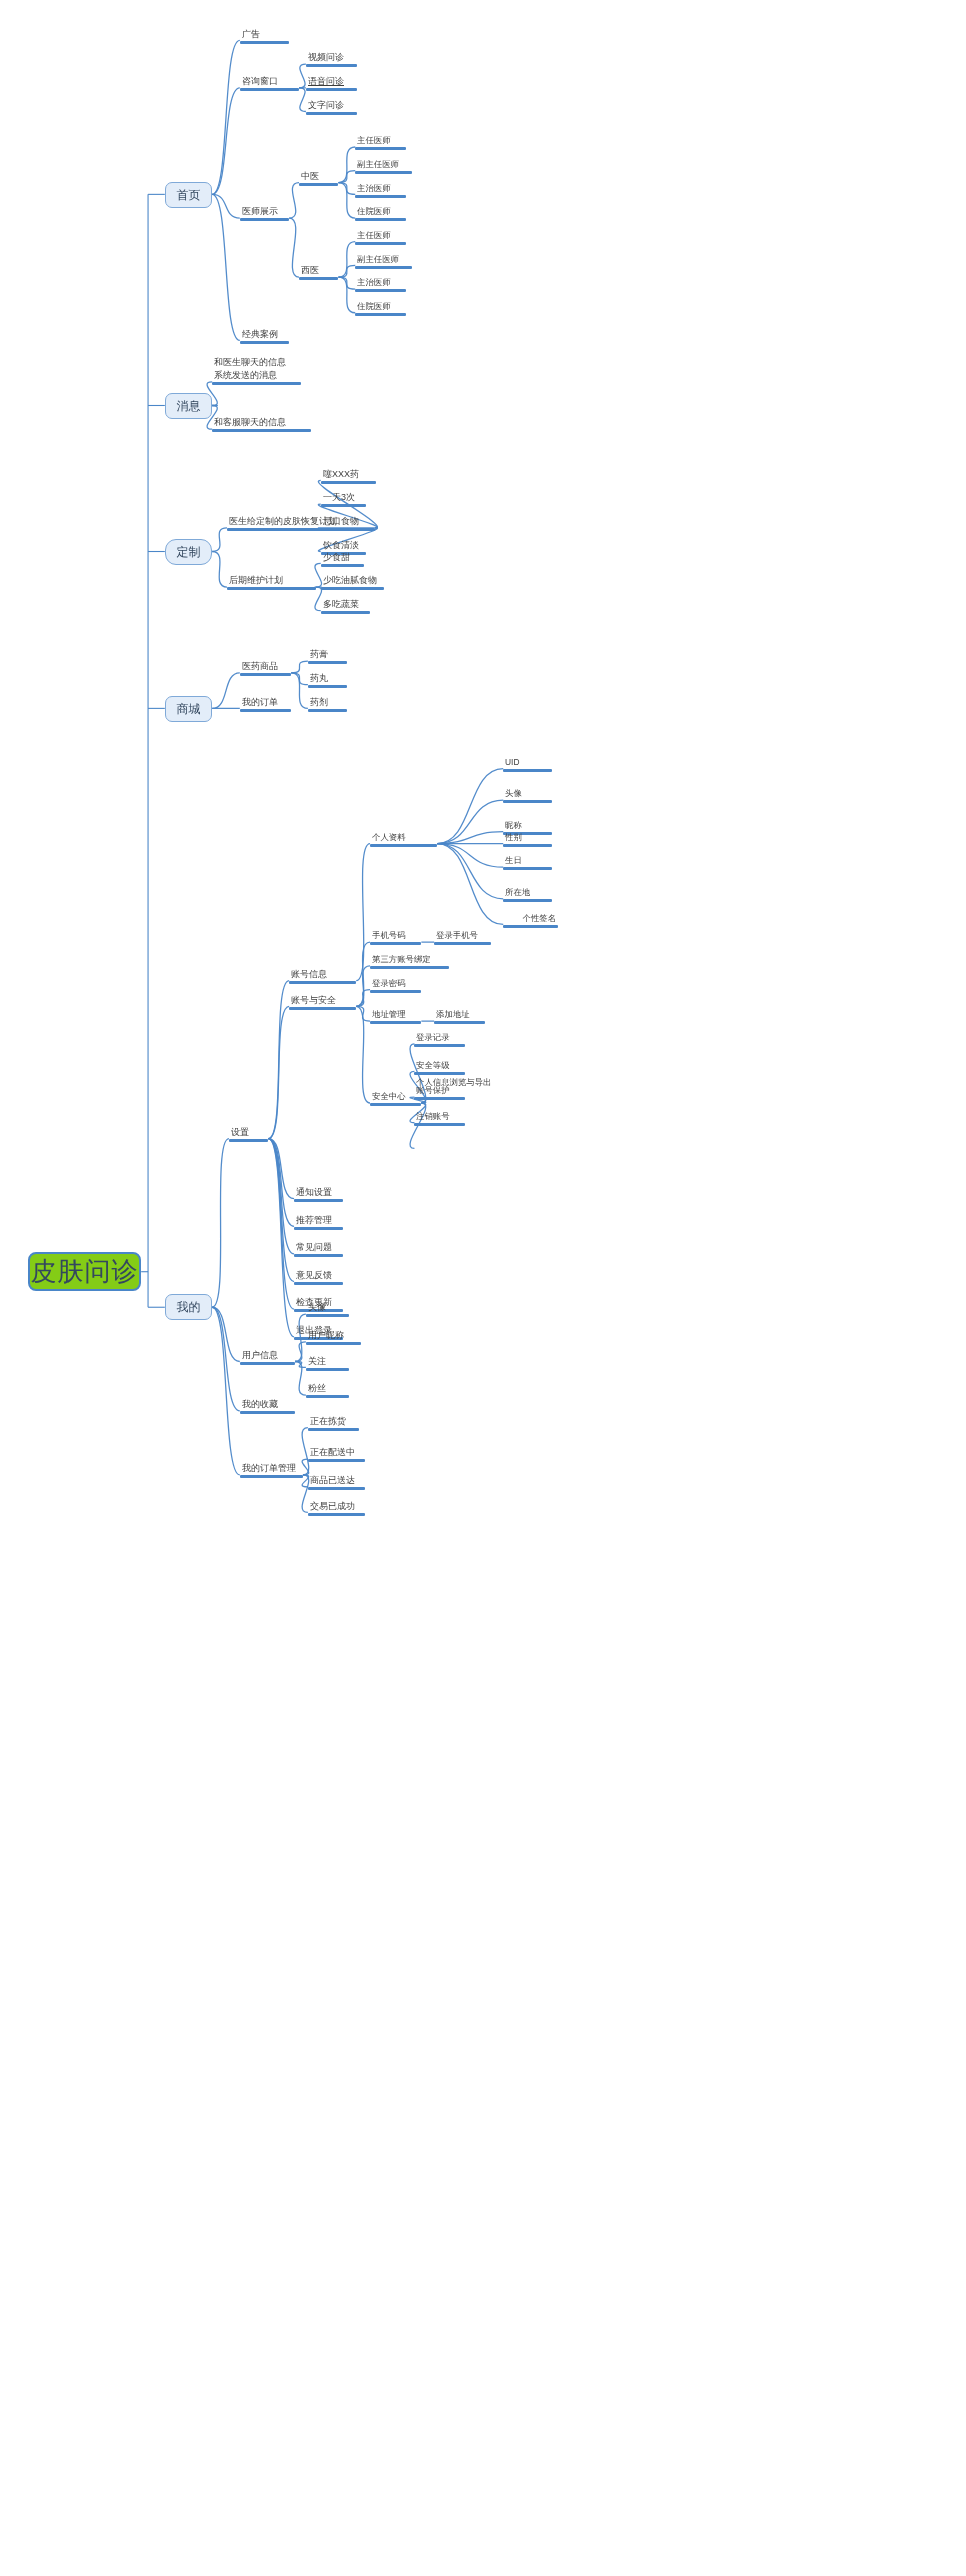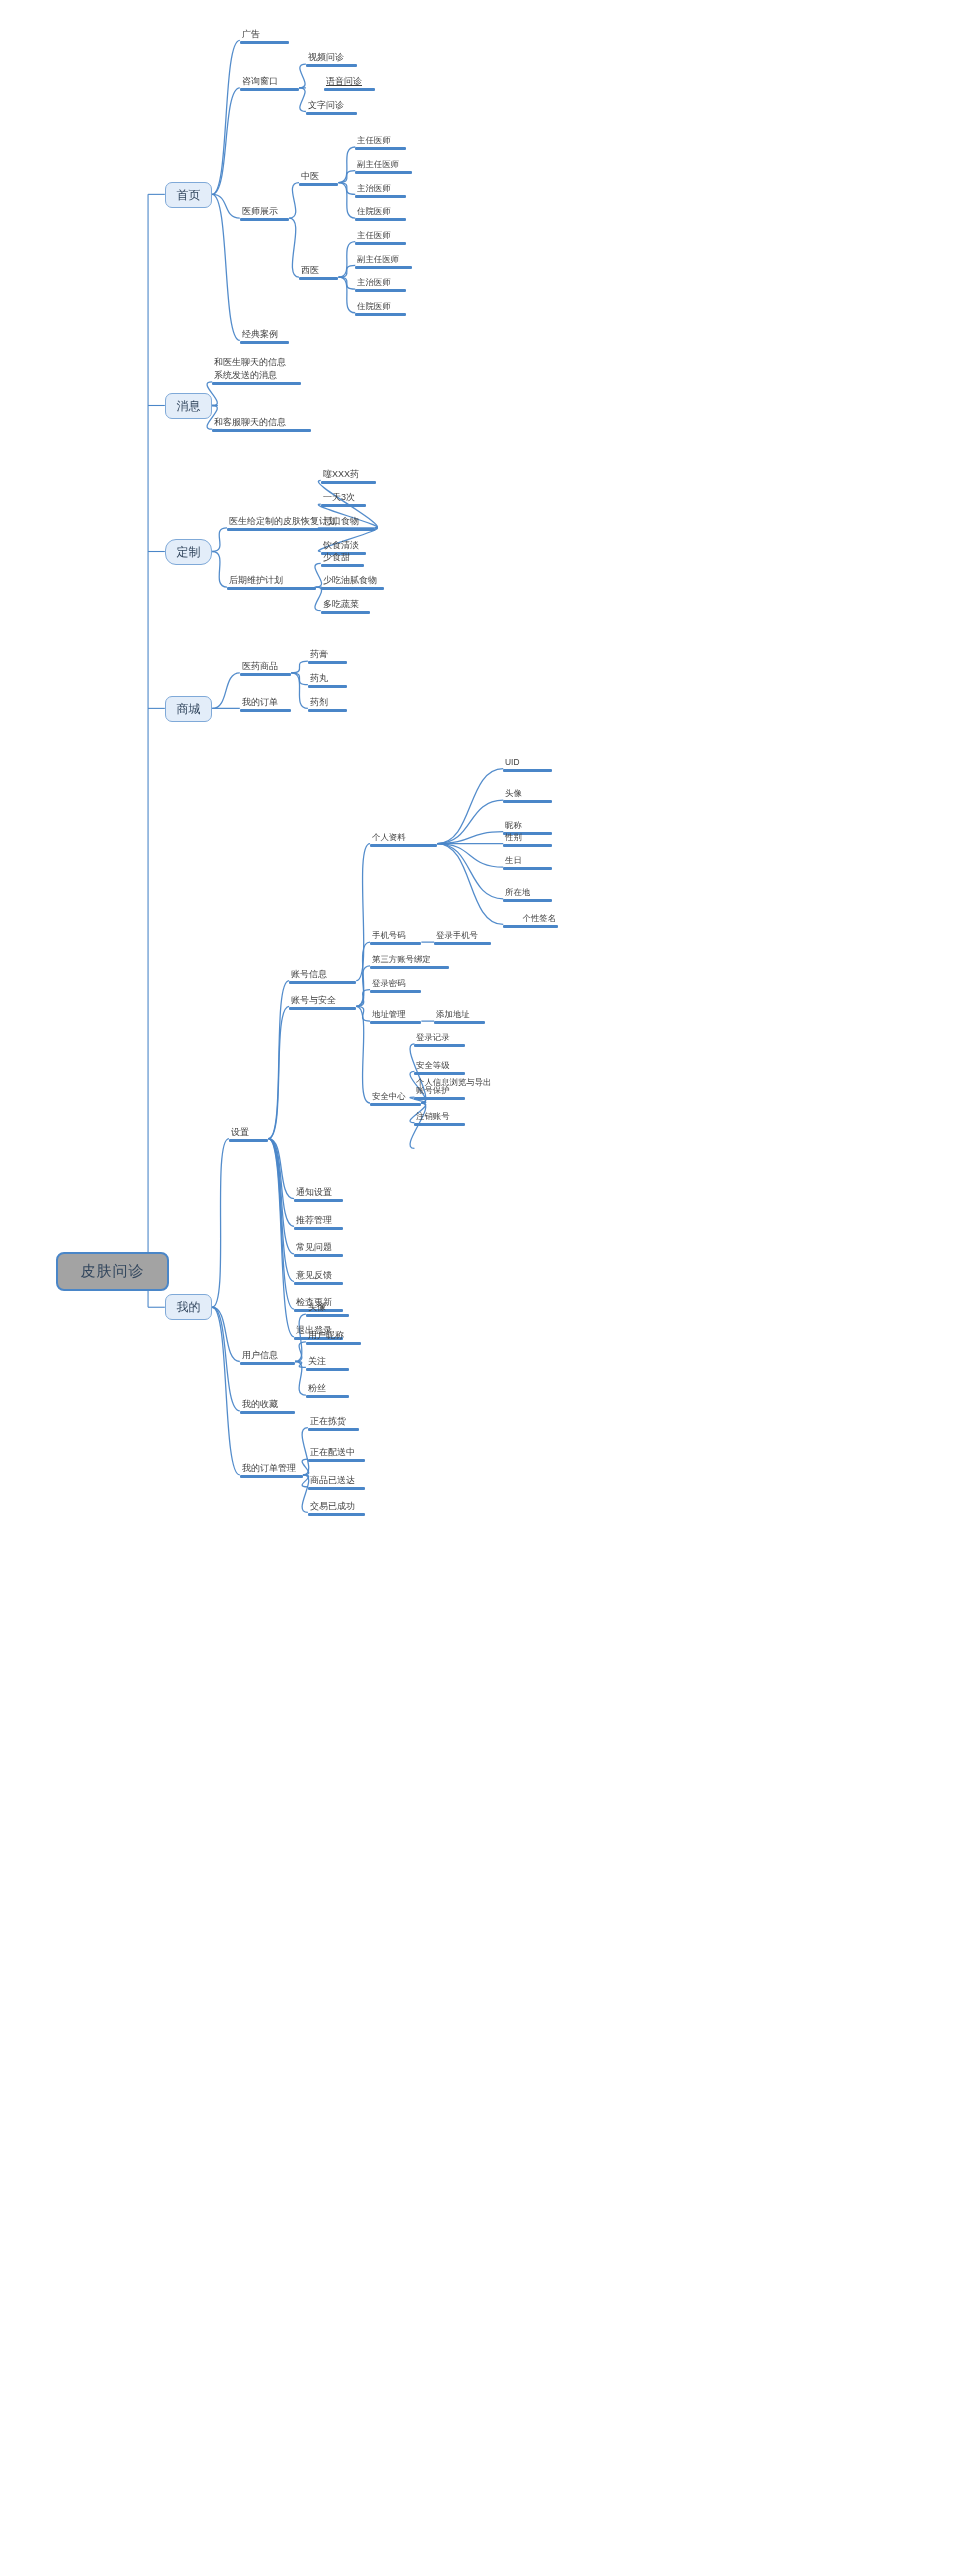--- a/index.html
+++ b/index.html
@@ -5,23 +5,23 @@
   html,body{margin:0;padding:0;background:#ffffff;}
   body{width:967px;height:2576px;position:relative;
        font-family:"Liberation Sans","DejaVu Sans",sans-serif;
        color:#3d3d3d;overflow:hidden;}
   #mindmap{position:absolute;left:0;top:0;width:967px;height:2576px;}
   svg.edges{position:absolute;left:0;top:0;width:967px;height:2576px;pointer-events:none;}
   .node{position:absolute;box-sizing:border-box;}
 
   
   .root{
-    background:#a3a3a3;border:2px solid #4a86c8;border-radius:8px;
+    background:#84cc16;border:2px solid #4a86c8;border-radius:8px;
     display:flex;align-items:center;justify-content:center;
-    font-size:15px;color:#33475e;letter-spacing:1px;margin-left:28px;
+    font-size:26px;color:#33475e;letter-spacing:1px;
   }
   
   .lvl1{
     background:#e3edf9;border:1.4px solid #7fa9d8;border-radius:7px;
     display:flex;align-items:center;justify-content:center;
     font-size:12px;color:#33475e;
   }
   
   .und{display:flex;flex-direction:column;justify-content:flex-end;}
   .und .txt{font-size:9px;line-height:11px;color:#3d3d3d;white-space:nowrap;
@@ -139,21 +139,21 @@
       <div class="bar"></div>
     </div>
     <div class="node und" style="left: 240px; top: 74px; width: 59px; height: 17px;">
       <div class="txt">咨询窗口</div>
       <div class="bar"></div>
     </div>
     <div class="node und" style="left: 306px; top: 50px; width: 51px; height: 17px;">
       <div class="txt">视频问诊</div>
       <div class="bar"></div>
     </div>
-    <div class="node und" style="left: 324px; top: 74px; width: 51px; height: 17px; text-decoration: underline;">
+    <div class="node und" style="left: 306px; top: 74px; width: 51px; height: 17px; text-decoration: underline;">
       <div class="txt">语音问诊</div>
       <div class="bar"></div>
     </div>
     <div class="node und" style="left: 306px; top: 98px; width: 51px; height: 17px;">
       <div class="txt">文字问诊</div>
       <div class="bar"></div>
     </div>
     <div class="node und" style="left: 240px; top: 204px; width: 49px; height: 17px;">
       <div class="txt">医师展示</div>
       <div class="bar"></div>

